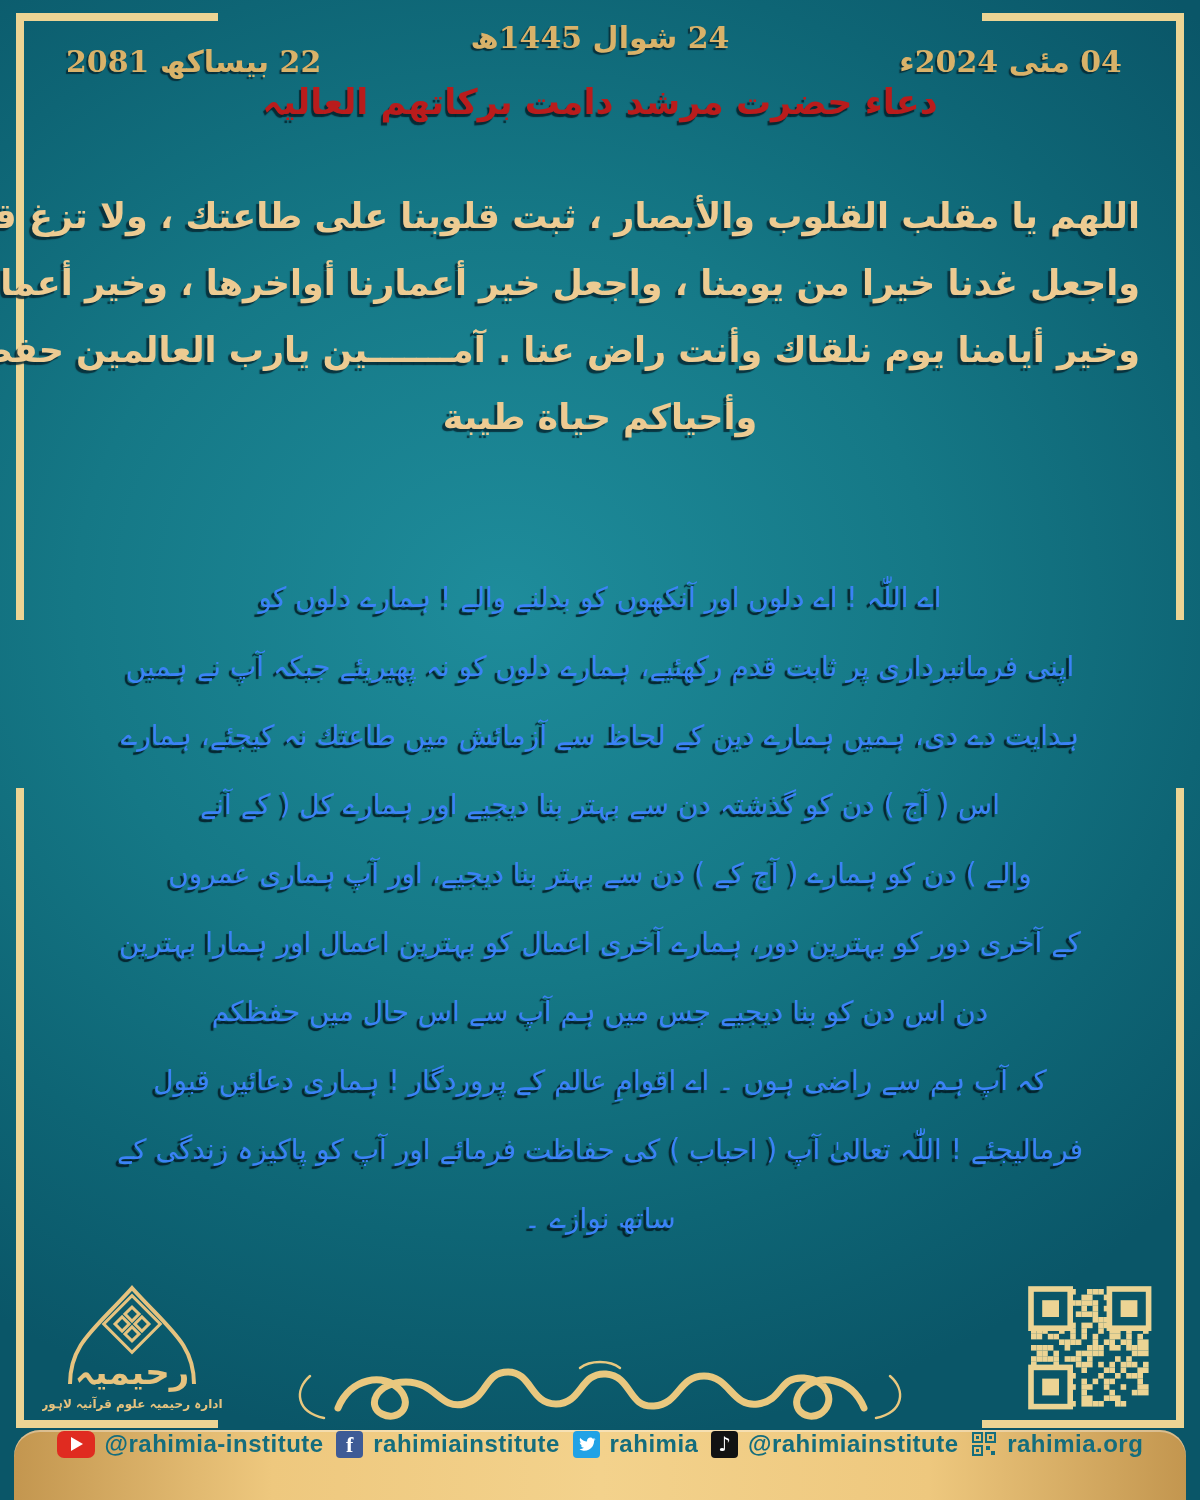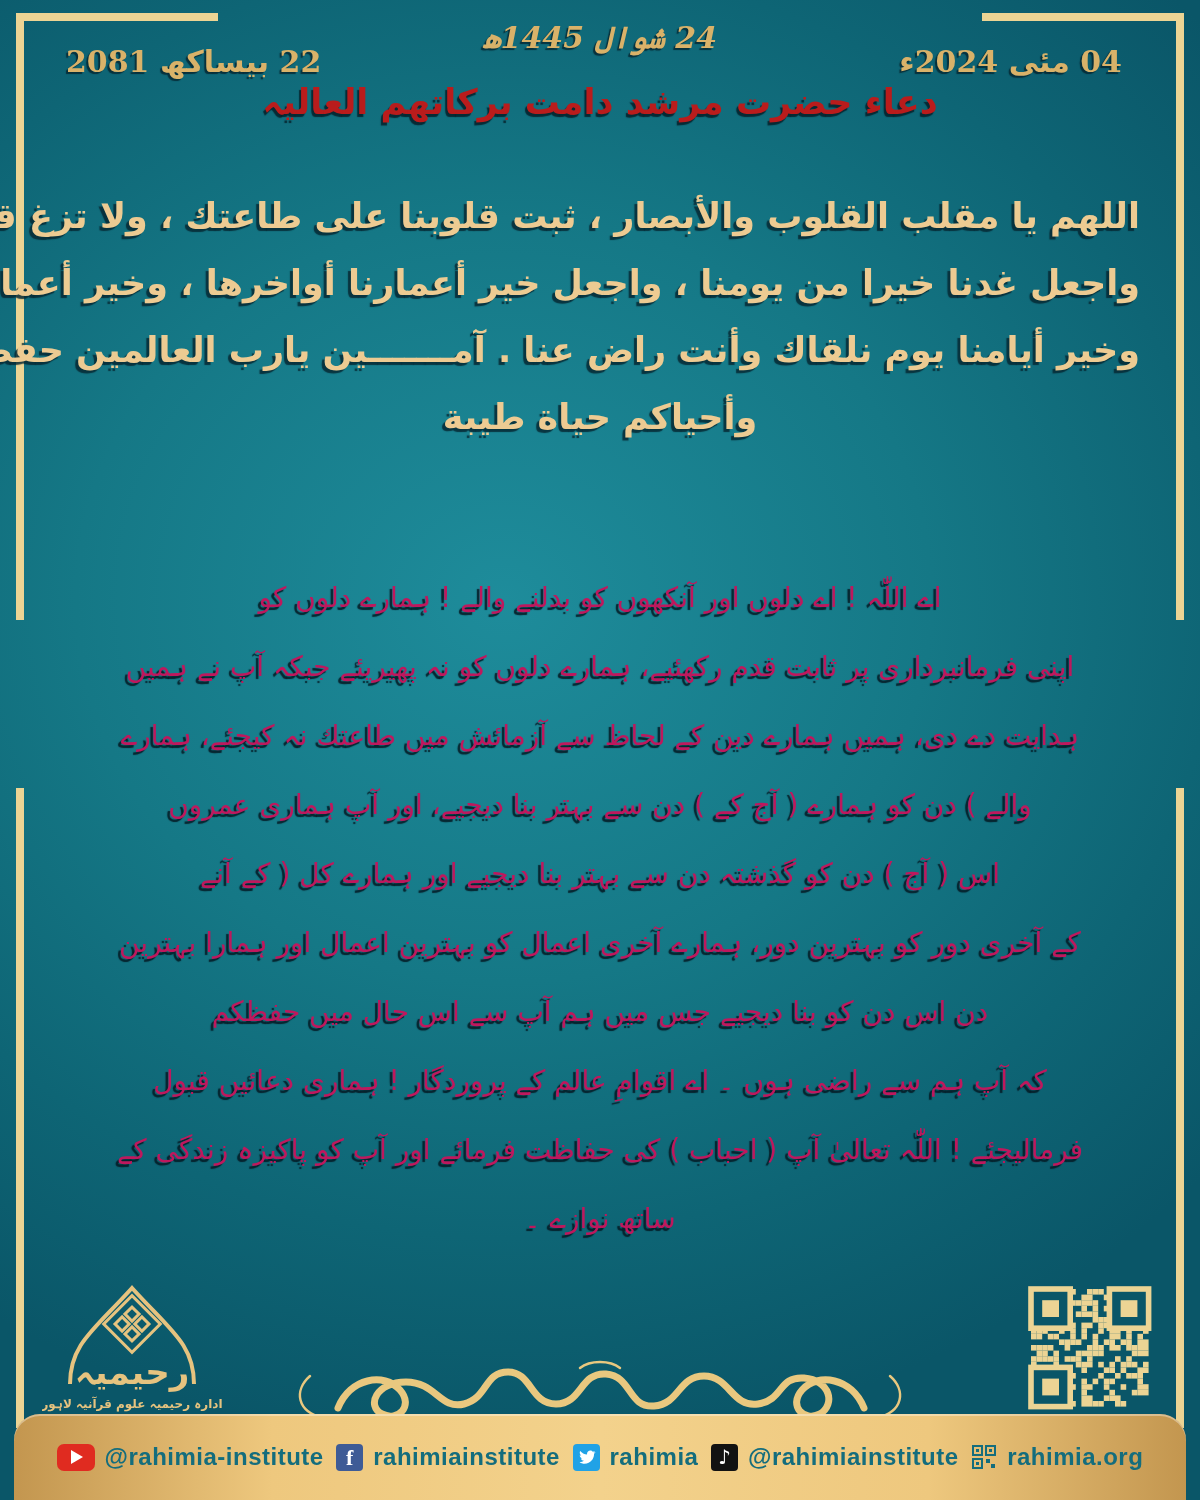--- a/index.html
+++ b/index.html
@@ -19,61 +19,61 @@
   .f-r-bot{left:1176px;top:788px;width:8px;height:640px;}
   .f-bl-h{left:16px;top:1420px;width:202px;height:8px;}
   .f-br-h{left:982px;top:1420px;width:202px;height:8px;}
 
   
   .date{
     position:absolute;color:#d9b269;font-size:30px;font-weight:bold;
     font-family:"DejaVu Serif","DejaVu Sans",serif;
     text-shadow:-2px 2px 1px rgba(5,35,45,.8);white-space:nowrap;
   }
-  .date-hijri{top:20px;left:0;right:0;text-align:center;font-style:italic;}
+  .date-hijri{top:20px;left:0;right:0;text-align:center;}
   .date-greg{top:44px;right:78px;}
   .date-bik{top:44px;left:66px;text-align:center;}
   .title{
     position:absolute;top:82px;left:0;right:0;text-align:center;
     color:#b91c1c;font-size:35px;font-weight:bold;white-space:nowrap;
     text-shadow:-2px 3px 1px rgba(5,30,40,.85);
   }
 
   
   .arabic{position:absolute;top:183px;left:60px;right:60px;text-align:center;}
   .arabic .line{
     color:#edcb92;font-size:35px;font-weight:bold;line-height:67px;
     white-space:nowrap;text-shadow:-3px 3px 1px rgba(6,40,50,.85);
   }
 
   
   .urdu{position:absolute;top:563px;left:60px;right:60px;text-align:center;}
   .urdu .line{
-    color:#be185d;font-size:28px;line-height:69px;white-space:nowrap;
+    color:#3b82f6;font-size:28px;line-height:69px;white-space:nowrap;
     text-shadow:-3px 3px 1px rgba(4,28,38,.9);
   }
 
   
   .logo{position:absolute;left:42px;top:1272px;width:180px;height:158px;}
   .logo svg{display:block;}
 
   
   .flourish{position:absolute;left:50%;top:1338px;transform:translateX(-50%);width:640px;height:104px;}
 
   
   .qr{position:absolute;left:1028px;top:1286px;width:124px;height:124px;}
 
   
   .footer-bar{
     position:absolute;left:14px;right:14px;bottom:0;height:70px;
     border-radius:26px 26px 0 0;
     background:linear-gradient(90deg,#c3964f 0%,#eec87e 22%,#f3d28c 50%,#eec87e 78%,#c3964f 100%);
     box-shadow:inset 0 2px 0 rgba(255,255,255,.35);
-    display:flex;align-items:center;justify-content:space-evenly;
-    direction:ltr;padding:8px 30px;
+    display:flex;align-items:flex-start;justify-content:space-evenly;
+    direction:ltr;padding:0 30px;
   }
   .footer-item{display:flex;align-items:center;gap:10px;}
   .footer-item .label{
     font-family:"Liberation Sans",sans-serif;font-weight:bold;font-size:24px;
     color:#146d7d;letter-spacing:.5px;white-space:nowrap;
   }
   .icon-box{display:flex;align-items:center;justify-content:center;flex:0 0 auto;}
   .yt{width:38px;height:27px;background:#e02b20;border-radius:7px;}
   .yt .tri{width:0;height:0;border-left:12px solid #fff;border-top:7px solid transparent;border-bottom:7px solid transparent;margin-left:3px;}
   .fb{width:27px;height:27px;background:#3e5b96;border-radius:4px;color:#fff;
@@ -102,22 +102,22 @@
   <div class="line">اللهم يا مقلب القلوب والأبصار ، ثبت قلوبنا على طاعتك ، ولا تزغ قلوبنا</div>
   <div class="line">واجعل غدنا خيرا من يومنا ، واجعل خير أعمارنا أواخرها ، وخير أعمالنا خواتيمها ،</div>
   <div class="line">وخير أيامنا يوم نلقاك وأنت راض عنا . آمـــــــين يارب العالمين حفظكم الله</div>
   <div class="line">وأحياكم حياة طيبة</div>
 </div>
 
 <div class="urdu">
   <div class="line">اے اللّٰہ ! اے دلوں اور آنکھوں کو بدلنے والے ! ہمارے دلوں کو</div>
   <div class="line">اپنی فرمانبرداری پر ثابت قدم رکھئیے، ہمارے دلوں کو نہ پھیریئے جبکہ آپ نے ہمیں</div>
   <div class="line">ہدایت دے دی، ہمیں ہمارے دین کے لحاظ سے آزمائش میں طاعتك نہ کیجئے، ہمارے</div>
+  <div class="line">اس ( آج ) دن کو گذشتہ دن سے بہتر بنا دیجیے اور ہمارے کل ( کے آنے</div>
   <div class="line">والے ) دن کو ہمارے ( آج کے ) دن سے بہتر بنا دیجیے، اور آپ ہماری عمروں</div>
-  <div class="line">اس ( آج ) دن کو گذشتہ دن سے بہتر بنا دیجیے اور ہمارے کل ( کے آنے</div>
   <div class="line">کے آخری دور کو بہترین دور، ہمارے آخری اعمال کو بہترین اعمال اور ہمارا بہترین</div>
   <div class="line">دن اس دن کو بنا دیجیے جس میں ہم آپ سے اس حال میں حفظكم</div>
   <div class="line">کہ آپ ہم سے راضی ہوں ۔ اے اقوامِ عالم کے پروردگار ! ہماری دعائیں قبول</div>
   <div class="line">فرمالیجئے ! اللّٰہ تعالیٰ آپ ( احباب ) کی حفاظت فرمائے اور آپ کو پاکیزہ زندگی کے</div>
   <div class="line">ساتھ نوازے ۔</div>
 </div>
 
 <div class="logo">
   <svg width="180" height="158" viewBox="0 0 180 158">
     <path d="M28,112 C28,72 52,58 90,16 C128,58 152,72 152,112" fill="none" stroke="#e6c37f" stroke-width="4"></path>

